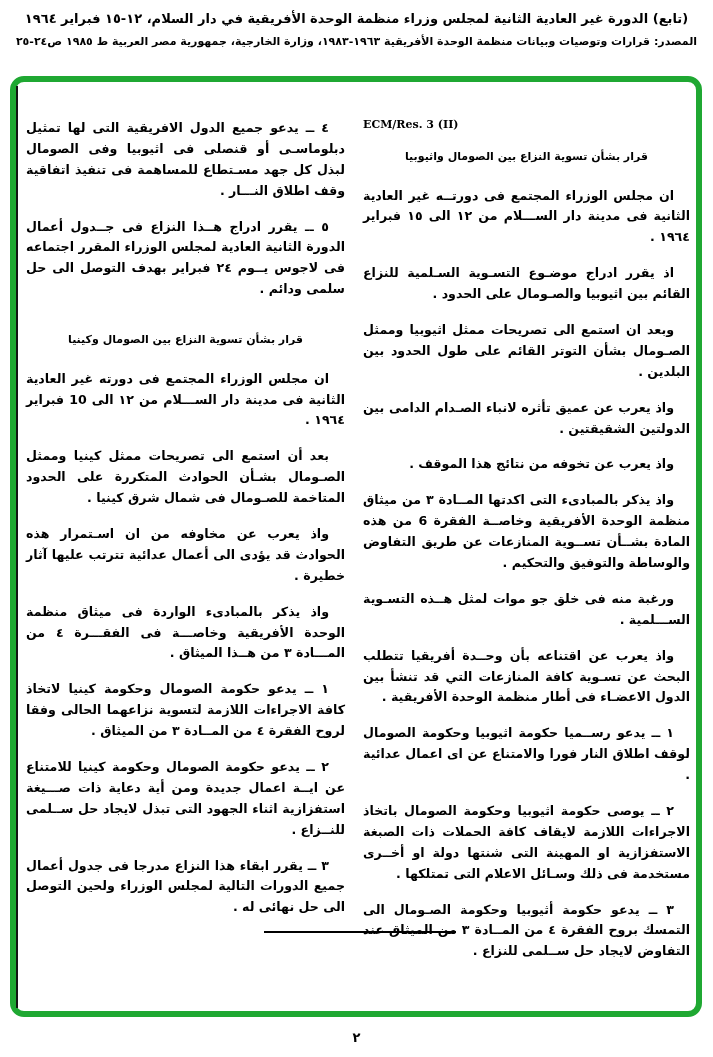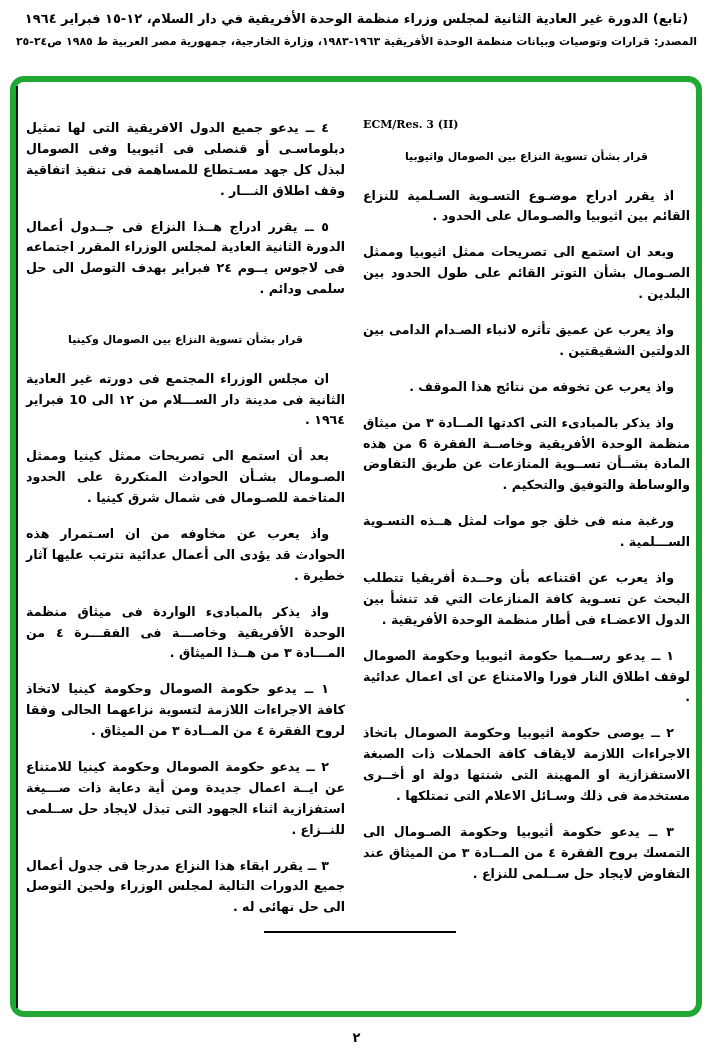--- a/index.html
+++ b/index.html
@@ -53,20 +53,21 @@
 </div>
 
 <div class="frame"></div>
 <div class="scan-line"></div>
 
 <div class="cols">
 
   <div class="col col-right">
     <div class="res-code">ECM/Res. 3  (II)</div>
     <div class="res-title">قرار بشأن تسوية النزاع بين الصومال واثيوبيا</div>
+    <p class="para">ان مجلس الوزراء المجتمع فى دورتــه غير العادية الثانية فى مدينة دار الســـلام من ١٢ الى ١٥ فبراير ١٩٦٤ .</p>
     <p class="para">اذ يقرر ادراج موضـوع التسـوية السـلمية للنزاع القائم بين اثيوبيا والصـومال على الحدود .</p>
     <p class="para">وبعد ان استمع الى تصريحات ممثل اثيوبيا وممثل الصـومال بشأن التوتر القائم على طول الحدود بين البلدين .</p>
     <p class="para">واذ يعرب عن عميق تأثره لانباء الصـدام الدامى بين الدولتين الشقيقتين .</p>
     <p class="para">واذ يعرب عن تخوفه من نتائج هذا الموقف .</p>
     <p class="para">واذ يذكر بالمبادىء التى اكدتها المــادة ٣ من ميثاق منظمة الوحدة الأفريقية وخاصــة الفقرة 6 من هذه المادة بشــأن تســوية المنازعات عن طريق التفاوض والوساطة والتوفيق والتحكيم .</p>
     <p class="para">ورغبة منه فى خلق جو موات لمثل هــذه التسـوية الســـلمية .</p>
     <p class="para">واذ يعرب عن اقتناعه بأن وحــدة أفريقيا تتطلب البحث عن تسـوية كافة المنازعات التي قد تنشأ بين الدول الاعضـاء فى أطار منظمة الوحدة الأفريقية .</p>
     <p class="para">١ ــ يدعو رســميا حكومة اثيوبيا وحكومة الصومال لوقف اطلاق النار فورا والامتناع عن اى اعمال عدائية .</p>
     <p class="para">٢ ــ يوصى حكومة اثيوبيا وحكومة الصومال باتخاذ الاجراءات اللازمة لايقاف كافة الحملات ذات الصبغة الاستفزازية او المهينة التى شنتها دولة او أخــرى مستخدمة فى ذلك وسـائل الاعلام التى تمتلكها .</p>
     <p class="para">٣ ــ يدعو حكومة أثيوبيا وحكومة الصـومال الى التمسك بروح الفقرة ٤ من المــادة ٣ من الميثاق عند التفاوض لايجاد حل ســلمى للنزاع .</p>

